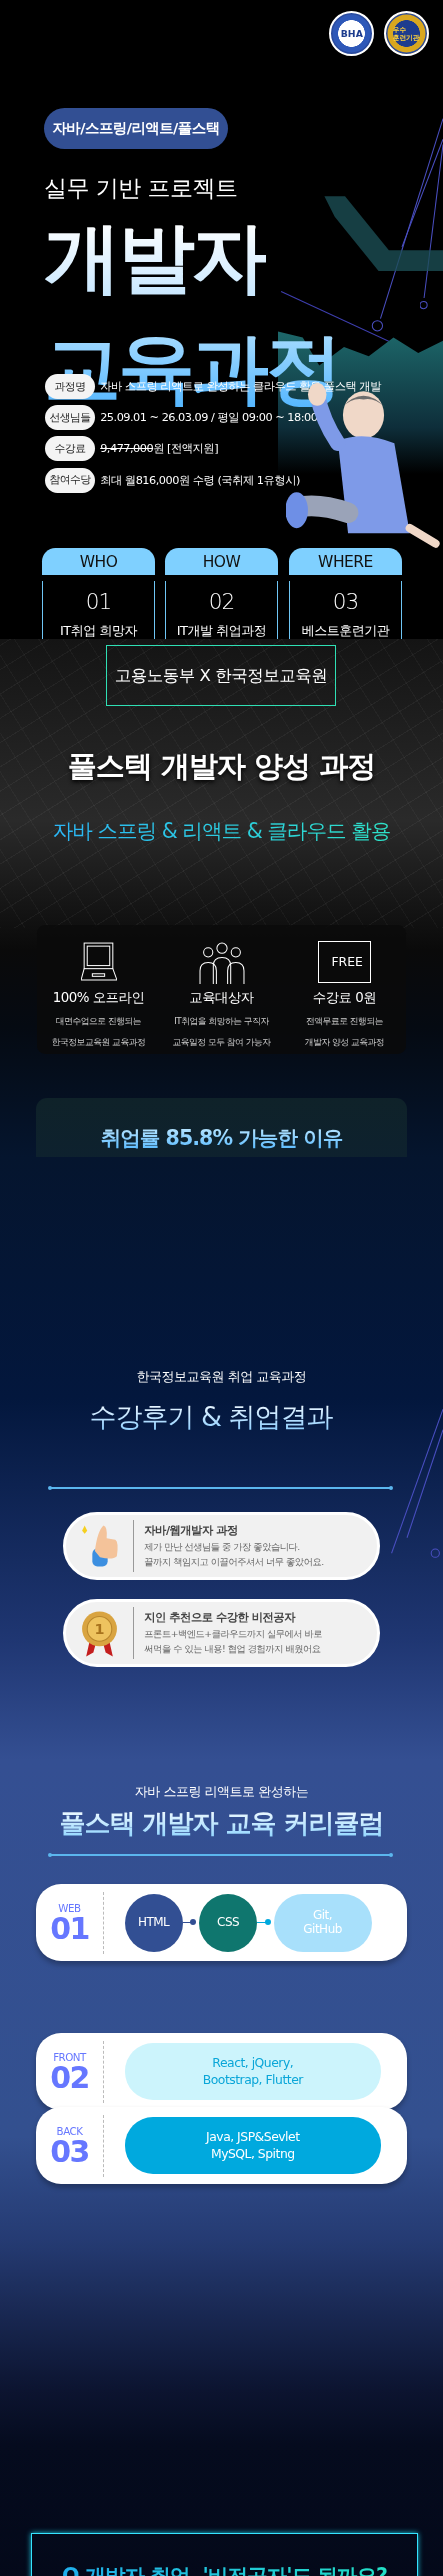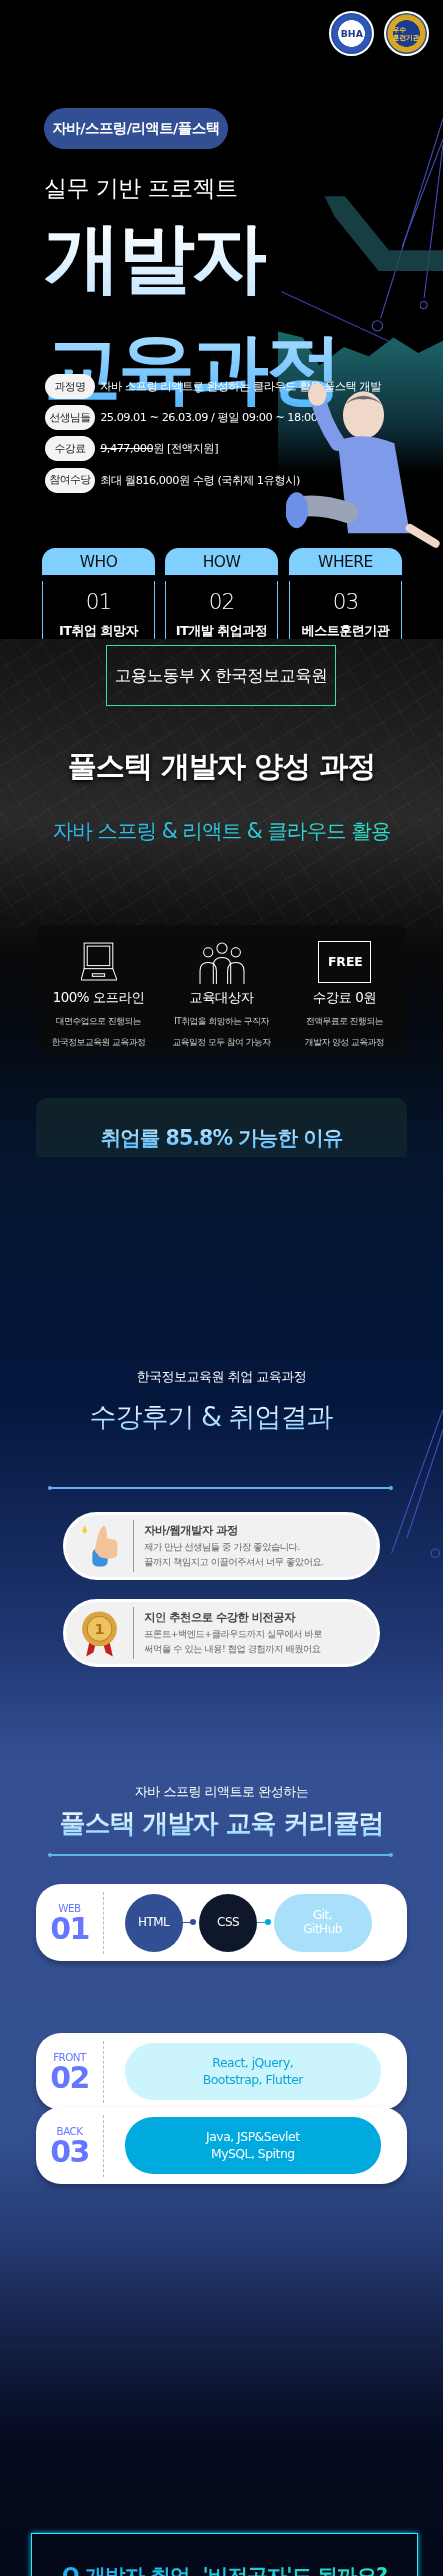--- a/index.html
+++ b/index.html
@@ -22,21 +22,21 @@
 .info{position:absolute;left:45px;top:374px}
 .info-row{display:flex;align-items:center;margin-bottom:6.2px}
 .info-tag{width:50px;height:25px;border-radius:12.4px;background:#f4f4f4;color:#222;font-size:10.8px;display:flex;align-items:center;justify-content:center;letter-spacing:-0.5px}
 .info-val{margin-left:5.2px;font-size:11.3px;letter-spacing:-0.5px;color:#fff}
 .info-val s{color:#fff}
 .person{position:absolute;left:286px;top:379px;width:155px;height:180px}
 .card3{position:absolute;top:548px;width:113px}
 .card3 .hd{height:27px;background:#7fd0ff;border-radius:13.4px 13.4px 0 0;color:#111;font-size:15.5px;display:flex;align-items:center;justify-content:center;letter-spacing:-0.5px}
 .card3 .bd{margin-top:6.2px;height:112px;border:1px solid #6fc6f5;border-top:none;text-align:center;padding-top:8.2px}
 .card3 .num{font-size:21.6px;font-weight:200;color:#fff;letter-spacing:-1px}
-.card3 .l1{font-size:13px;font-weight:bold;margin-top:7.2px;letter-spacing:-0.5px}
+.card3 .l1{font-size:13px;font-weight:normal;margin-top:7.2px;letter-spacing:-0.5px}
 
 
 #intro{height:518px;background:linear-gradient(180deg,#141414 0%,#2a2a2a 35%,#0a0a0a 60%,#050a12 75%,#05152e 100%)}
 .kbd{position:absolute;left:0;top:0;width:443px;height:289px;background:repeating-linear-gradient(-32deg,rgba(255,255,255,.05) 0 1px,transparent 1px 20.6px),repeating-linear-gradient(58deg,rgba(255,255,255,.04) 0 1px,transparent 1px 20.6px);opacity:.9}
 .outline-box{position:absolute;border:1px solid #2fe0b5;display:flex;align-items:center;justify-content:center;color:#fff;letter-spacing:-0.5px}
 #intro .outline-box{left:106px;top:6.2px;width:230px;height:61px;font-size:16.5px}
 .intro-title{position:absolute;top:108px;width:443px;text-align:center;font-size:29px;font-weight:bold;letter-spacing:-1px;text-shadow:0 2.1px 4.1px #000}
 .intro-sub{position:absolute;top:178px;width:443px;text-align:center;font-size:20.6px;font-weight:normal;letter-spacing:-1px;background:linear-gradient(90deg,#2ab0ff,#2ee8c0);-webkit-background-clip:text;background-clip:text;color:transparent}
 .feat{position:absolute;left:37px;top:286px;width:369px;height:129px;background:rgba(10,10,10,.85);border-radius:8.2px;display:flex}
 .feat-col{flex:1;text-align:center;padding-top:13.4px}
@@ -200,21 +200,21 @@
           </svg>
       </div>
       <div class="feat-t" data-name="feature-title">교육대상자</div>
       <div class="feat-d" data-name="feature-desc">
           <div>IT취업을 희망하는 구직자</div>
           <div>교육일정 모두 참여 가능자</div>
         </div>
     </div>
     <div class="feat-col" data-name="feature-free">
       <div class="feat-ic" data-name="free-ticket-icon">
-        <div style="width:53px;height:42px;border:1.5px solid #fff;display:flex;align-items:center;justify-content:flex-end;padding-right:7.2px;font-weight:bold;font-size:12.4px">FREE</div>
+        <div style="width:53px;height:42px;border:1.5px solid #fff;display:flex;align-items:center;justify-content:flex-end;padding-right:7.2px;font-weight:normal;font-size:12.4px">FREE</div>
       </div>
       <div class="feat-t" data-name="feature-title">수강료 0원</div>
       <div class="feat-d" data-name="feature-desc">
           <div>전액무료로 진행되는</div>
           <div>개발자 양성 교육과정</div>
         </div>
     </div>
   </div>
 
   <div class="reason" data-name="employment-reason-panel">
@@ -284,21 +284,21 @@
   <div class="divider" style="top:94px" data-name="section-divider"></div>
 
   <div class="cu-card" style="top:124px" data-name="curriculum-module-web">
     <div class="cu-lab">
         <div class="k" data-name="module-key">WEB</div>
         <div class="n" data-name="module-number">01</div>
       </div>
     <div class="cu-vsep"></div>
     <div class="chip" style="width:58px;height:58px;border-radius:50%;background:#324f93" data-name="chip-html">HTML</div>
     <div class="dot-link" style="background:#324f93"></div>
-    <div class="chip" style="width:58px;height:58px;border-radius:50%;background:#0f172a;margin-left:5.2px" data-name="chip-css">CSS</div>
+    <div class="chip" style="width:58px;height:58px;border-radius:50%;background:#0f766e;margin-left:5.2px" data-name="chip-css">CSS</div>
     <div class="dot-link" style="background:#00a9de"></div>
     <div class="chip" style="width:98px;height:58px;border-radius:29px;background:#a8e0fb;margin-left:5.2px;white-space:pre" data-name="chip-git">Git,
 GitHub</div>
   </div>
 
   <div class="cu-card" style="top:273px" data-name="curriculum-module-front">
     <div class="cu-lab">
         <div class="k" data-name="module-key">FRONT</div>
         <div class="n" data-name="module-number">02</div>
       </div>

